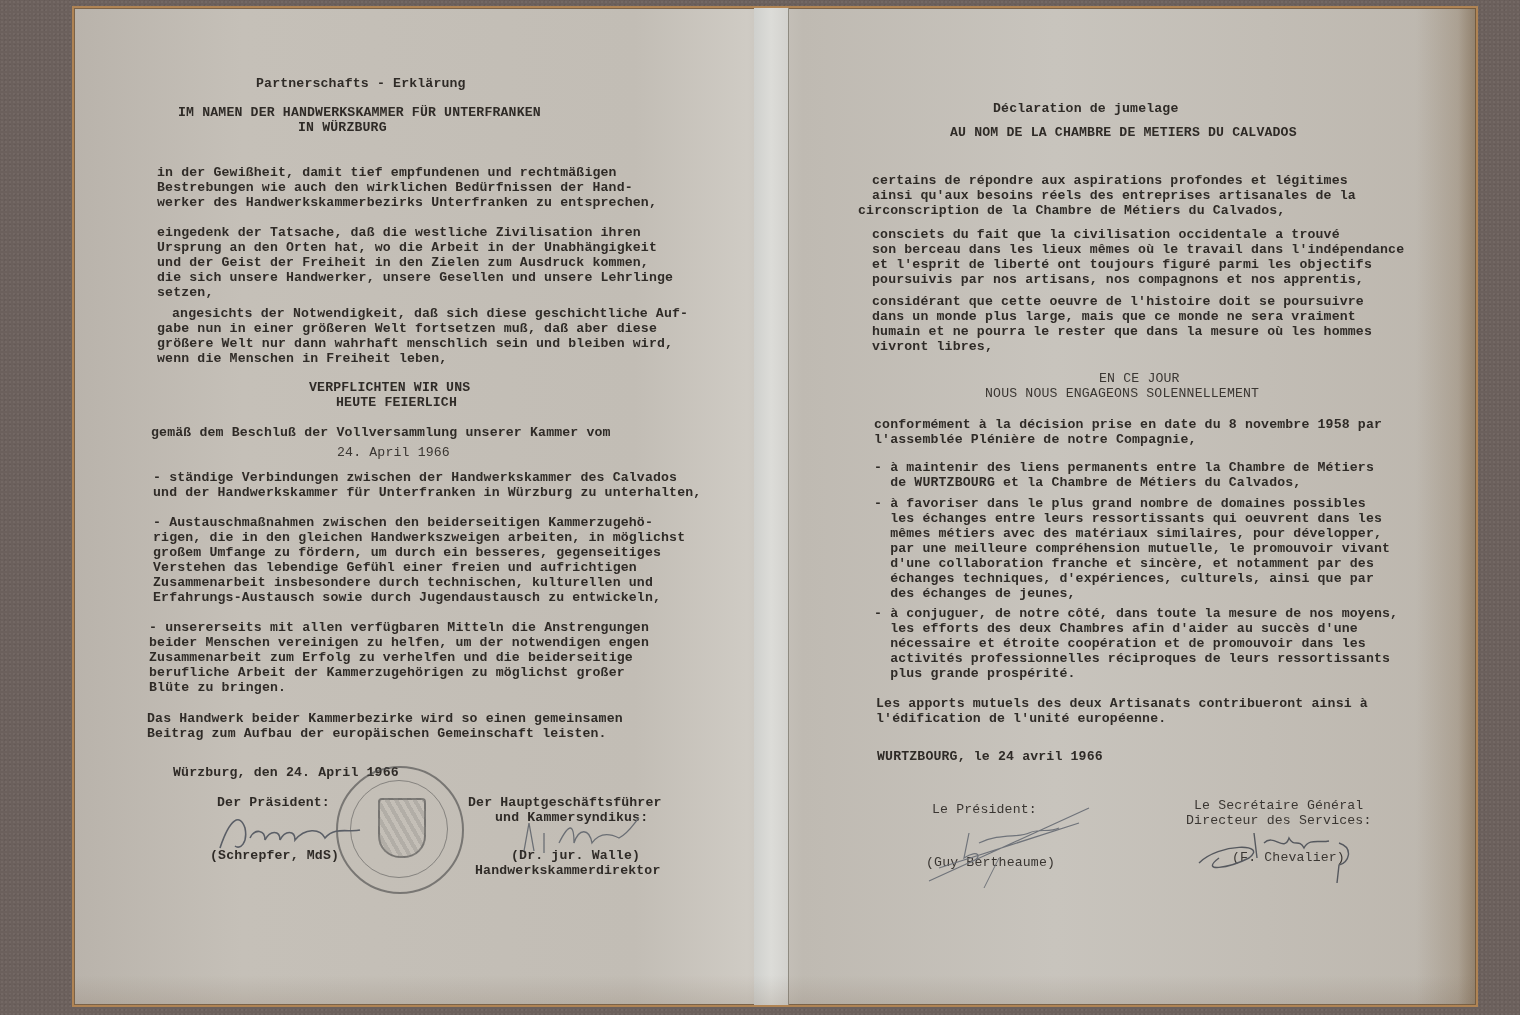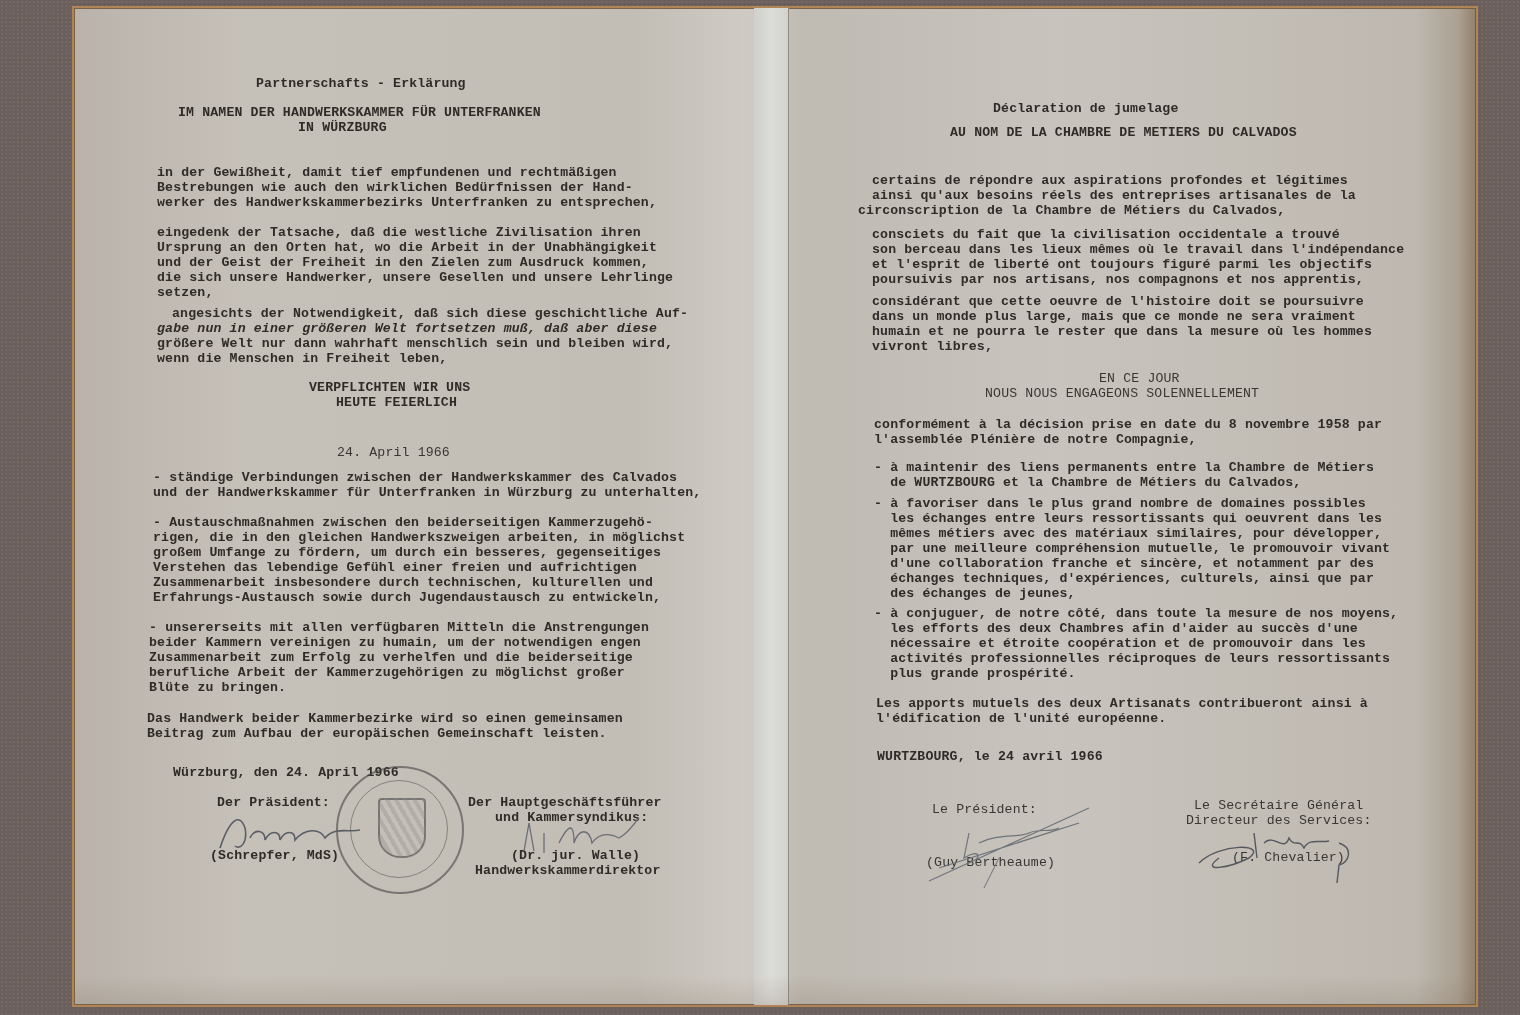--- a/index.html
+++ b/index.html
@@ -80,47 +80,48 @@
     <div>
       <div class="t" style="left:83px;top:217px;">eingedenk der Tatsache, daß die westliche Zivilisation ihren</div>
       <div class="t" style="left:83px;top:232px;">Ursprung an den Orten hat, wo die Arbeit in der Unabhängigkeit</div>
       <div class="t" style="left:83px;top:247px;">und der Geist der Freiheit in den Zielen zum Ausdruck kommen,</div>
       <div class="t" style="left:83px;top:262px;">die sich unsere Handwerker, unsere Gesellen und unsere Lehrlinge</div>
       <div class="t" style="left:83px;top:277px;">setzen,</div>
     </div>
 
     <div>
       <div class="t" style="left:83px;top:298px;margin-left:15px;">angesichts der Notwendigkeit, daß sich diese geschichtliche Auf-</div>
-      <div class="t" style="left:83px;top:313px;font-style:italic;">gabe nun in einer größeren Welt fortsetzen muß, daß aber diese</div>
+      <div class="t" style="left:83px;top:313px;">gabe nun in einer größeren Welt fortsetzen muß, daß aber diese</div>
       <div class="t" style="left:83px;top:328px;">größere Welt nur dann wahrhaft menschlich sein und bleiben wird,</div>
       <div class="t" style="left:83px;top:343px;">wenn die Menschen in Freiheit leben,</div>
     </div>
 
     <div class="t" style="left:235px;top:372px;text-align:right;">VERPFLICHTEN WIR UNS</div>
     <div class="t" style="left:262px;top:387px;">HEUTE FEIERLICH</div>
 
+    <div class="t" style="left:77px;top:417px;">gemäß dem Beschluß der Vollversammlung unserer Kammer vom</div>
     <div class="t light" style="left:263px;top:437px;">24. April 1966</div>
 
     <div>
       <div class="t" style="left:79px;top:462px;">- ständige Verbindungen zwischen der Handwerkskammer des Calvados</div>
       <div class="t" style="left:79px;top:477px;">und der Handwerkskammer für Unterfranken in Würzburg zu unterhalten,</div>
     </div>
 
     <div>
       <div class="t" style="left:79px;top:507px;">- Austauschmaßnahmen zwischen den beiderseitigen Kammerzugehö-</div>
       <div class="t" style="left:79px;top:522px;">rigen, die in den gleichen Handwerkszweigen arbeiten, in möglichst</div>
       <div class="t" style="left:79px;top:537px;">großem Umfange zu fördern, um durch ein besseres, gegenseitiges</div>
       <div class="t" style="left:79px;top:552px;">Verstehen das lebendige Gefühl einer freien und aufrichtigen</div>
       <div class="t" style="left:79px;top:567px;">Zusammenarbeit insbesondere durch technischen, kulturellen und</div>
       <div class="t" style="left:79px;top:582px;">Erfahrungs-Austausch sowie durch Jugendaustausch zu entwickeln,</div>
     </div>
 
     <div>
       <div class="t" style="left:75px;top:612px;">- unsererseits mit allen verfügbaren Mitteln die Anstrengungen</div>
-      <div class="t" style="left:75px;top:627px;">beider Kammern vereinigen zu humain, um der notwendigen engen</div>
+      <div class="t" style="left:75px;top:627px;">beider Menschen vereinigen zu helfen, um der notwendigen engen</div>
       <div class="t" style="left:75px;top:642px;">Zusammenarbeit zum Erfolg zu verhelfen und die beiderseitige</div>
       <div class="t" style="left:75px;top:657px;">berufliche Arbeit der Kammerzugehörigen zu möglichst großer</div>
       <div class="t" style="left:75px;top:672px;">Blüte zu bringen.</div>
     </div>
 
     <div>
       <div class="t" style="left:73px;top:703px;">Das Handwerk beider Kammerbezirke wird so einen gemeinsamen</div>
       <div class="t" style="left:73px;top:718px;">Beitrag zum Aufbau der europäischen Gemeinschaft leisten.</div>
     </div>
 

